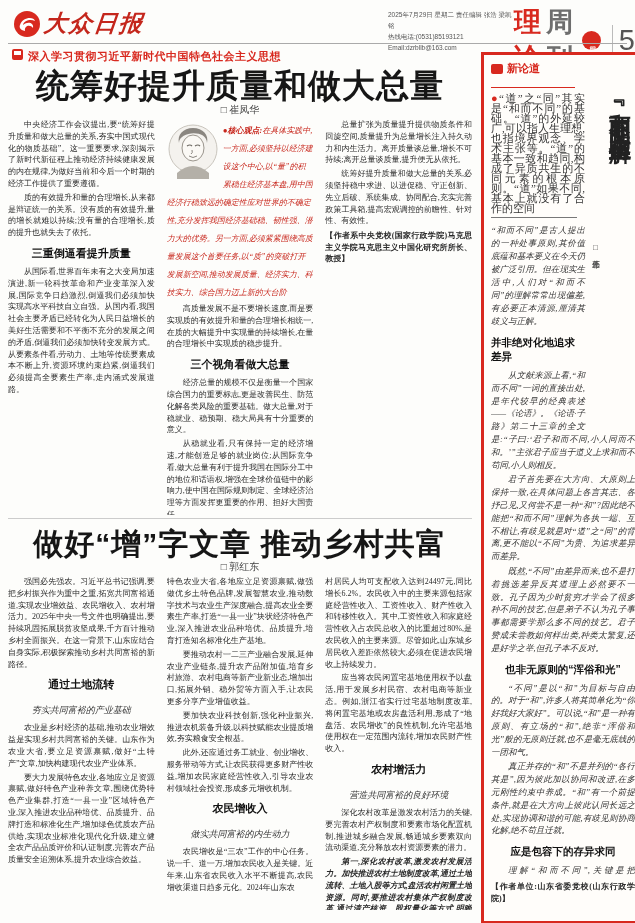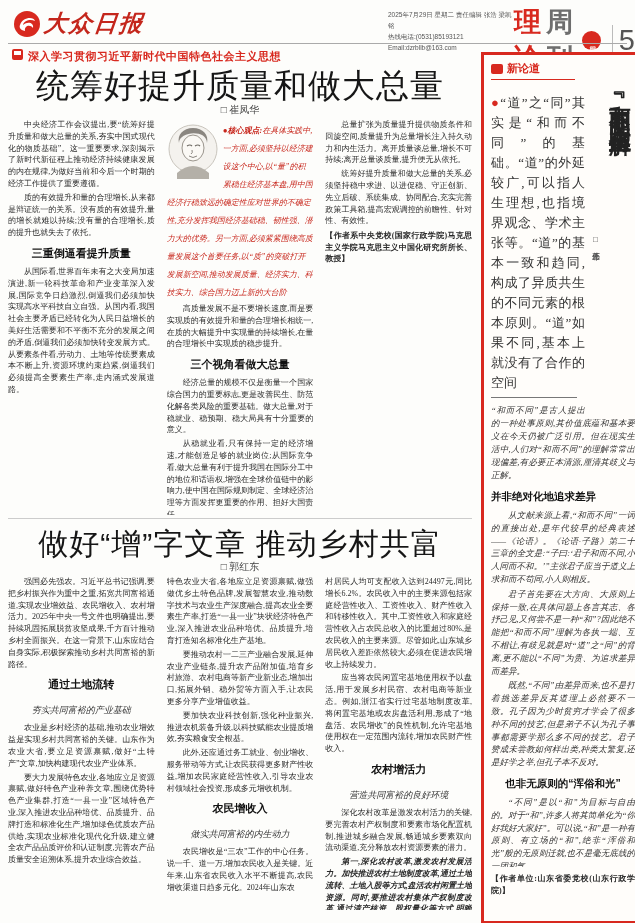--- a/index.html
+++ b/index.html
@@ -24,21 +24,21 @@
     line-height:9px;display:flex;align-items:center;justify-content:center;text-align:center;
     margin:0 5px 0 4px;writing-mode:vertical-rl;}
   .mh-sep{width:1px;height:30px;background:#bbb;margin:0 6px;}
   .mh-page{font-size:29px;color:#555;font-family:"Liberation Sans",sans-serif;}
   
   .kicker{position:absolute;left:12px;top:49px;display:flex;align-items:flex-start;gap:5px;}
   .kicker-icon{width:11px;height:11px;background:#d8291f;border-radius:2px;position:relative;flex:none;}
   .kicker-icon::after{content:"";position:absolute;left:2px;top:2px;width:7px;height:4px;background:#fff;}
   .kicker-txt{font-size:11px;font-weight:bold;color:#d8291f;font-family:"Liberation Sans",sans-serif;letter-spacing:.5px;}
   
-  .a-headline{position:absolute;text-align:center;font-weight:normal;color:#161616;
+  .a-headline{position:absolute;text-align:center;font-weight:bold;color:#161616;
     font-family:"Liberation Sans",sans-serif;letter-spacing:1px;}
   .a-byline{position:absolute;text-align:center;font-size:10px;color:#444;}
   .cols{position:absolute;display:flex;overflow:hidden;}
   .col{flex:1 1 0;overflow:hidden;}
   .col + .col{margin-left:12px;}
   .col p{margin:0 0 2px 0;font-size:8px;line-height:11.8px;text-align:justify;text-justify:inter-character;}
   .col p.indent{text-indent:16px;}
   .subhead{font-size:11px;font-weight:bold;text-align:center;margin:7px 0 5px;color:#111;
     font-family:"Liberation Sans",sans-serif;}
   .subhead-ital{font-size:9px;font-style:italic;text-align:center;margin:12px 0 5px;color:#333;}
@@ -48,30 +48,30 @@
   .corebox{overflow:hidden;margin-bottom:4px;}
   .portrait{float:left;width:52px;height:60px;margin:2px 4px 2px 0;}
   .core-txt{font-size:8px;line-height:11.5px;color:#c8281e;text-align:justify;font-style:italic;}
   .core-label{font-weight:bold;}
   
   .mid-rule{position:absolute;left:8px;top:518px;width:464px;height:1px;background:#ccc;}
   
   .redbox{position:absolute;left:481px;top:52px;width:144px;height:854px;border:3px solid #d8291f;
     background:#fffdfa;padding:6px 7px;box-sizing:content-box;}
   .rb-label{display:flex;align-items:center;gap:4px;border-bottom:1px solid #d8291f;
-    padding-bottom:3px;margin-bottom:5px;width:84px;}
+    padding-bottom:11px;margin-bottom:5px;width:84px;}
   .rb-label-icon{width:12px;height:10px;background:#d8291f;border-radius:2px;position:relative;flex:none;}
   .rb-label-icon::after{content:"";position:absolute;left:2px;bottom:-3px;border:3px solid transparent;border-top-color:#d8291f;}
   .rb-label-txt{font-size:11px;font-weight:bold;color:#d8291f;font-family:"Liberation Sans",sans-serif;}
   .rb-flow{height:782px;overflow:hidden;position:relative;}
   .vtitle-wrap{float:right;width:46px;height:330px;position:relative;margin-left:4px;}
   .vtitle{position:absolute;right:0;top:0;writing-mode:vertical-rl;font-size:22px;font-weight:bold;
     color:#222;letter-spacing:3px;font-family:"Liberation Serif",serif;}
   .vauthor{position:absolute;left:0;top:150px;writing-mode:vertical-rl;font-size:8px;color:#444;}
-  .rb-lead{font-size:13px;line-height:20px;color:#333;text-align:justify;margin:8px 0 4px;}
+  .rb-lead{font-size:11px;line-height:10px;color:#333;text-align:justify;margin:0 0 4px;}
   .rb-lead .dot{color:#d8291f;}
   .rb-div{border:0;border-top:1px solid #777;margin:4px 0 6px;width:86px;}
   .rb-intro{font-size:8.5px;line-height:13px;font-style:italic;color:#333;text-align:justify;margin:0 0 6px;}
   .rb-sub{font-size:10.5px;font-weight:bold;color:#111;margin:8px 0 5px;text-align:center;
     font-family:"Liberation Sans",sans-serif;}
   .rb-sub.left{text-align:left;}
   .rb-p{font-size:8.5px;line-height:12.8px;font-style:italic;color:#333;text-align:justify;
     text-indent:17px;margin:0 0 2px;}
   .rb-attrib{font-size:8px;font-weight:bold;line-height:11.5px;margin-top:6px;text-align:justify;}
 </style>

